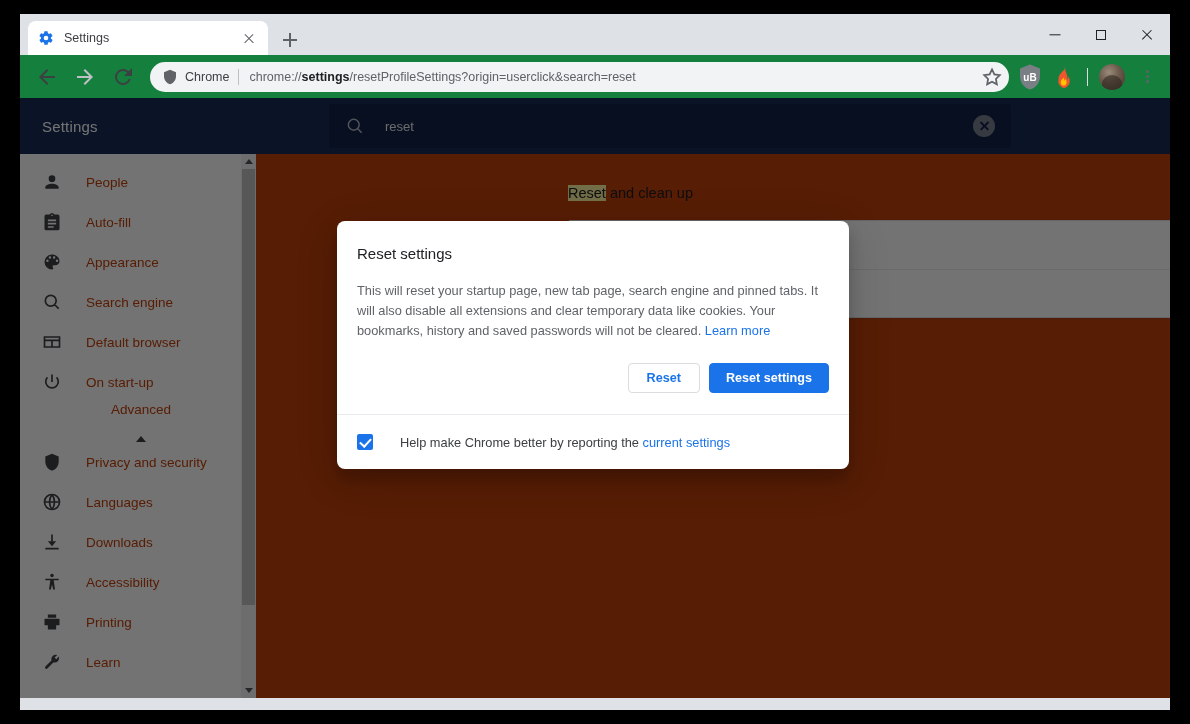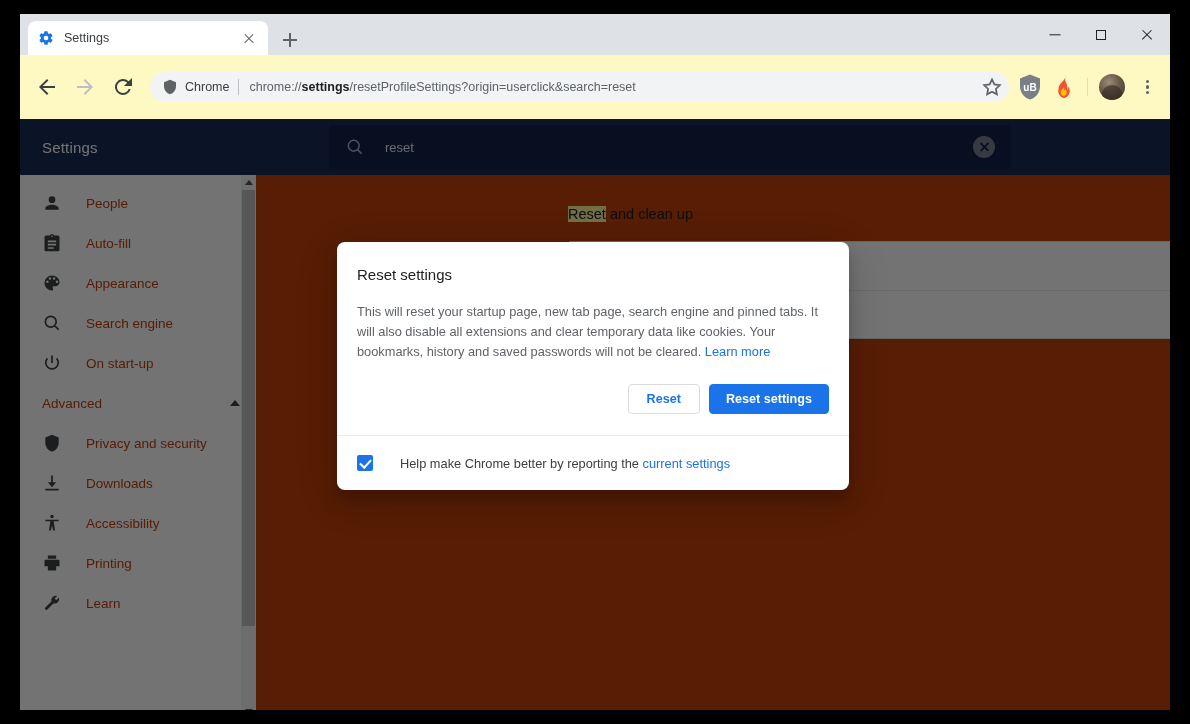--- a/index.html
+++ b/index.html
@@ -116,22 +116,22 @@
   }
   #wc-close span::after {
     content: "";
     position: absolute; left: 0; top: 0;
     transform: rotate(-90deg);
   }
 
   
   #toolbar {
     position: relative;
-    height: 64px;
-    background: #fef9c3;
+    height: 43px;
+    background: #15803d;
     display: flex;
     align-items: center;
     padding: 0 8px;
   }
   .navbtn {
     width: 32px; height: 32px;
     margin: 0 3px;
     border-radius: 50%;
     position: relative;
     flex: 0 0 32px;
@@ -329,20 +329,21 @@
     font-size: 13.5px;
     color: #c2410c;
     white-space: nowrap;
   }
   .nav-section {
     height: 40px;
     display: flex;
     align-items: center;
     padding-left: 22px;
     padding-right: 16px;
+    flex-direction: column;
   }
   .nav-section .nav-label { flex: 1 1 auto; font-size: 13.5px; }
   .chev-up {
     width: 0; height: 0;
     border-left: 5.5px solid transparent;
     border-right: 5.5px solid transparent;
     border-bottom: 6px solid #3c4043;
     flex: 0 0 auto;
   }
 
@@ -644,20 +645,29 @@
 
         <div class="nav-item">
           <span class="nav-icon">
             <svg width="20" height="20" viewBox="0 0 24 24">
                 <path fill="none" stroke="#3c4043" stroke-width="2" d="M10.5 4a6.5 6.5 0 106.5 6.5A6.5 6.5 0 0010.5 4zm4.8 11.3l4.7 4.7"></path>
               </svg>
           </span>
           <span class="nav-label">Search engine</span>
         </div>
 
+        <div class="nav-item">
+          <span class="nav-icon">
+            <svg width="20" height="20" viewBox="0 0 24 24">
+                <path fill="none" stroke="#3c4043" stroke-width="2" d="M3 6h18v12H3z"></path>
+                <path stroke="#3c4043" stroke-width="2" d="M3 10h18M12 10v8"></path>
+              </svg>
+          </span>
+          <span class="nav-label">Default browser</span>
+        </div>
 
         <div class="nav-item">
           <span class="nav-icon">
             <svg width="20" height="20" viewBox="0 0 24 24">
                 <path fill="none" stroke="#3c4043" stroke-width="2" d="M12 3v9M6.5 6.5a7.5 7.5 0 1011 0"></path>
               </svg>
           </span>
           <span class="nav-label">On start-up</span>
         </div>
 
@@ -668,20 +678,29 @@
 
         <div class="nav-item">
           <span class="nav-icon">
             <svg width="20" height="20" viewBox="0 0 24 24">
                 <path fill="#3c4043" d="M12 2L4 5.5v6C4 17 7.4 21.2 12 22.4 16.6 21.2 20 17 20 11.5v-6z"></path>
               </svg>
           </span>
           <span class="nav-label">Privacy and security</span>
         </div>
 
+        <div class="nav-item">
+          <span class="nav-icon">
+            <svg width="20" height="20" viewBox="0 0 24 24">
+                <circle cx="12" cy="12" r="9" fill="none" stroke="#3c4043" stroke-width="2"></circle>
+                <path fill="none" stroke="#3c4043" stroke-width="2" d="M3 12h18M12 3a15 15 0 010 18M12 3a15 15 0 000 18"></path>
+              </svg>
+          </span>
+          <span class="nav-label">Languages</span>
+        </div>
 
         <div class="nav-item">
           <span class="nav-icon">
             <svg width="20" height="20" viewBox="0 0 24 24">
                 <path fill="#3c4043" d="M11 3h2v8h4l-5 6-5-6h4zM4 19h16v2H4z"></path>
               </svg>
           </span>
           <span class="nav-label">Downloads</span>
         </div>
 

